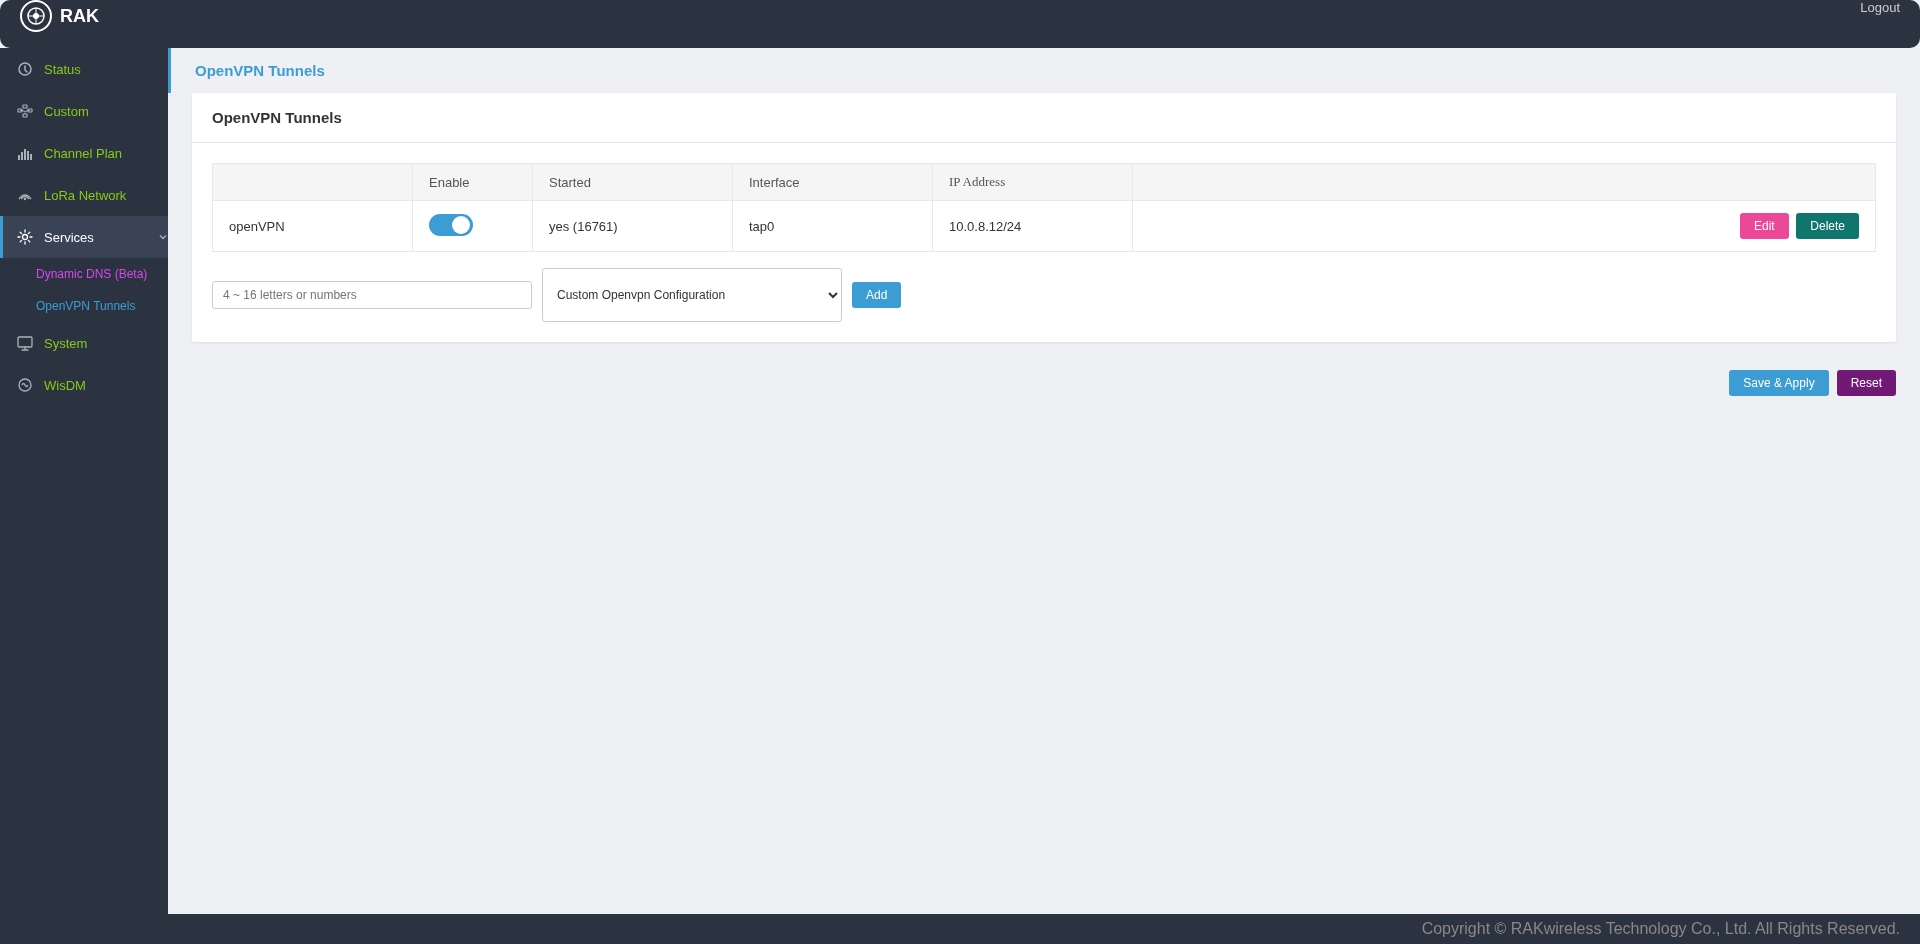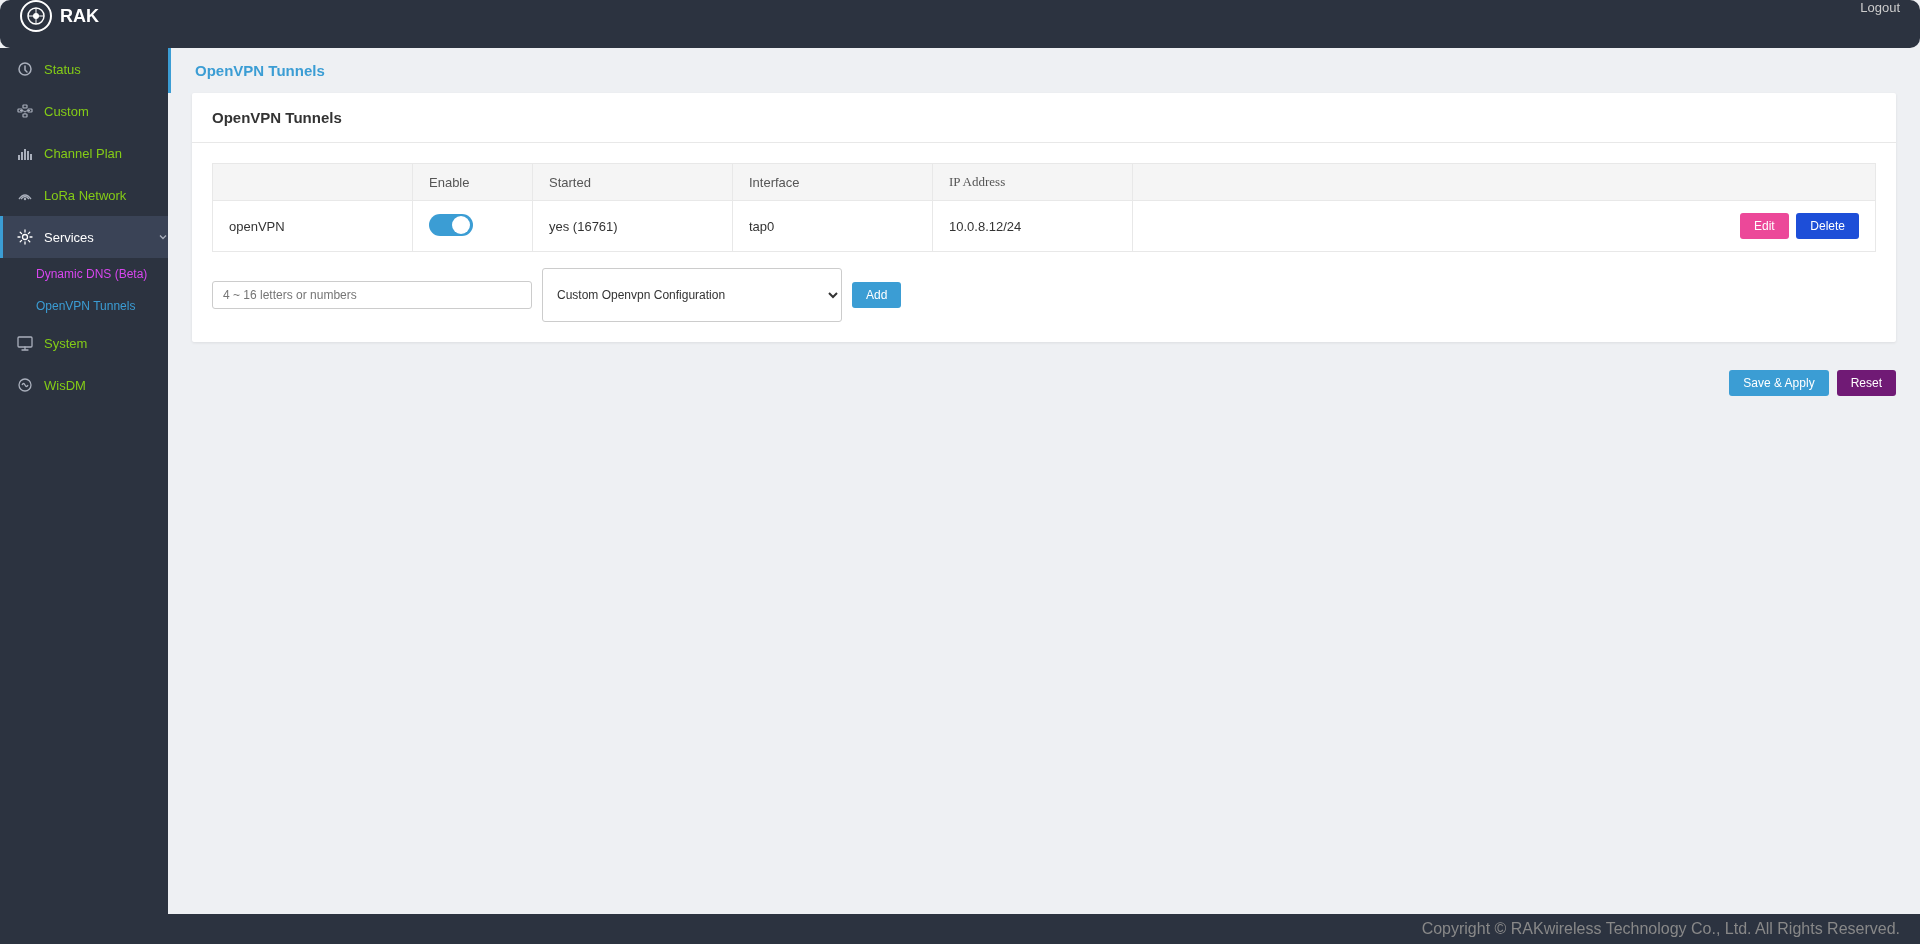--- a/index.html
+++ b/index.html
@@ -192,21 +192,21 @@
     .btn {
       padding: 6px 14px;
       border: none;
       border-radius: 3px;
       cursor: pointer;
       font-size: 12px;
       color: #fff;
     }
     .btn-primary { background: #3b9dd4; }
     .btn-edit { background: #ec4899; margin-right: 4px; }
-    .btn-delete { background: #1d4ed8; }
+    .btn-delete { background: #0f766e; }
     .btn-save { background: #3b9dd4; }
     .btn-reset { background: #701a75; }
 
     
     .add-row {
       display: flex;
       gap: 10px;
       align-items: center;
       margin-top: 16px;
     }

